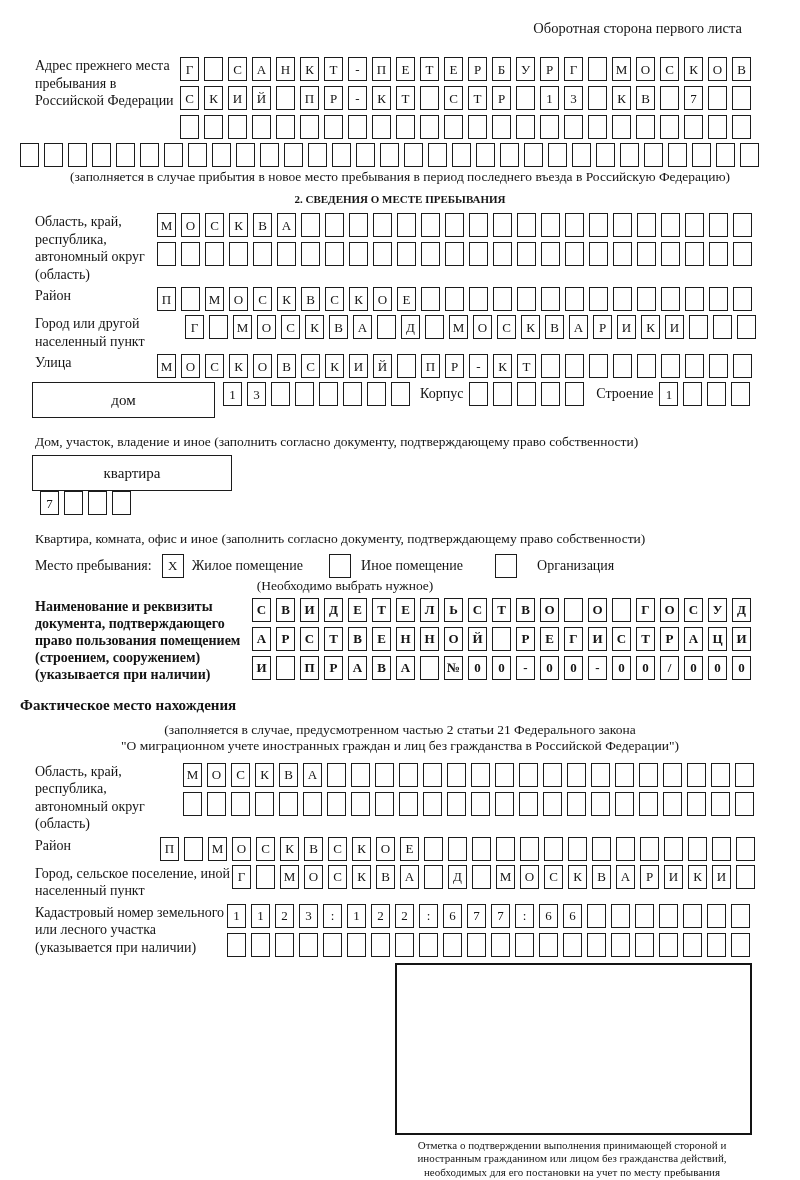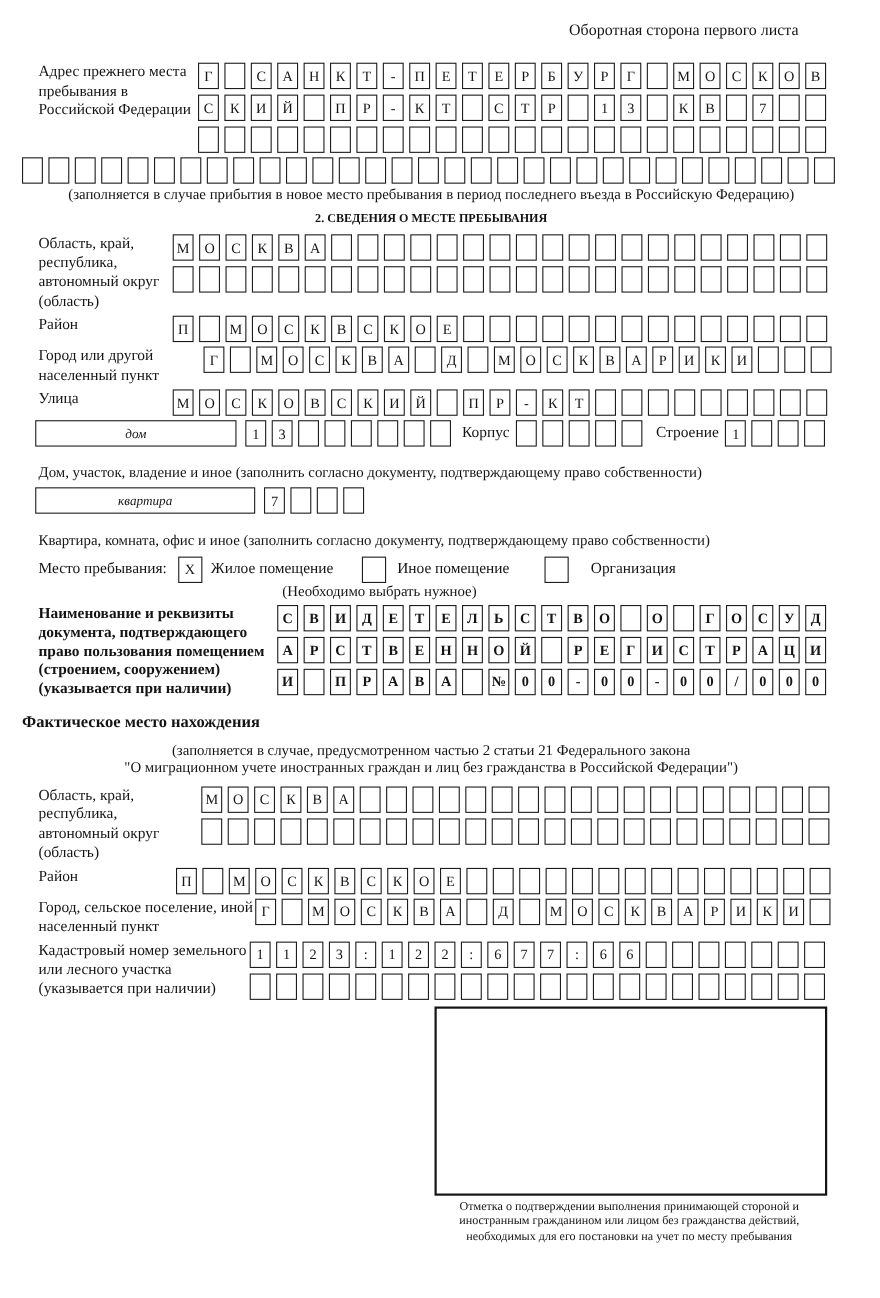--- a/index.html
+++ b/index.html
@@ -2,21 +2,21 @@
 <html lang="ru"><head>
 <meta charset="utf-8">
 <style>
   html,body{margin:0;padding:0;background:#fff;}
   body{
     width:800px;height:1180px;overflow:hidden;
     color:#141414;
     font-family:"Liberation Serif","DejaVu Serif",serif;
     font-size:14px;
   }
-  .page{box-sizing:border-box;width:800px;height:1180px;padding:20px 36px 0 20px;}
+  .page{box-sizing:border-box;width:800px;height:1180px;padding:20px 20px 0 20px;}
   .header-note{text-align:right;padding-right:38px;font-size:14.5px;margin-bottom:20px;}
 
   
   .cells{display:flex;gap:5px;}
   .cell{
     box-sizing:border-box;flex:none;
     width:19px;height:24px;border:1.6px solid #1c1c1c;
     display:flex;align-items:center;justify-content:center;
     font-size:13px;line-height:1;
   }
@@ -25,27 +25,27 @@
   .frow{display:flex;align-items:flex-start;margin-bottom:4px;}
   .flabel{flex:none;margin-left:15px;line-height:1.25;}
 
   .note{font-size:13.5px;line-height:1.2;}
   .note-center{text-align:center;margin:2px 0 8px 0;}
   .note-left{margin:16px 0 5px 15px;}
 
   .sec-title{text-align:center;font-weight:bold;font-size:11px;margin:6px 0 8px 0;}
 
   .wide-box{
-    box-sizing:border-box;height:24px;border:1.6px solid #1c1c1c;
-    display:flex;align-items:center;justify-content:center;flex:none;font-size:12px;font-style:italic;
+    box-sizing:border-box;height:36px;border:1.6px solid #1c1c1c;
+    display:flex;align-items:center;justify-content:center;flex:none;font-size:15px;
   }
   .inline-label{flex:none;line-height:24px;}
 
   .dom-row{display:flex;align-items:flex-start;margin:3px 0 2px 12px;}
-  .kv-row{display:flex;align-items:flex-start;margin:5px 0 2px 12px;}
+  .kv-row{display:flex;align-items:flex-start;margin:5px 0 2px 12px;flex-direction:column;}
 
   .stay-row{display:flex;align-items:center;margin:6px 0 0 15px;}
   .checkbox{
     box-sizing:border-box;flex:none;width:22px;height:24px;border:1.6px solid #1c1c1c;
     display:flex;align-items:center;justify-content:center;font-size:13px;
   }
   .stay-note{width:240px;margin-left:205px;text-align:center;}
 
   .fact-title{font-weight:bold;font-size:15px;margin:14px 0 8px 0;}
   .fact-note{text-align:center;}

